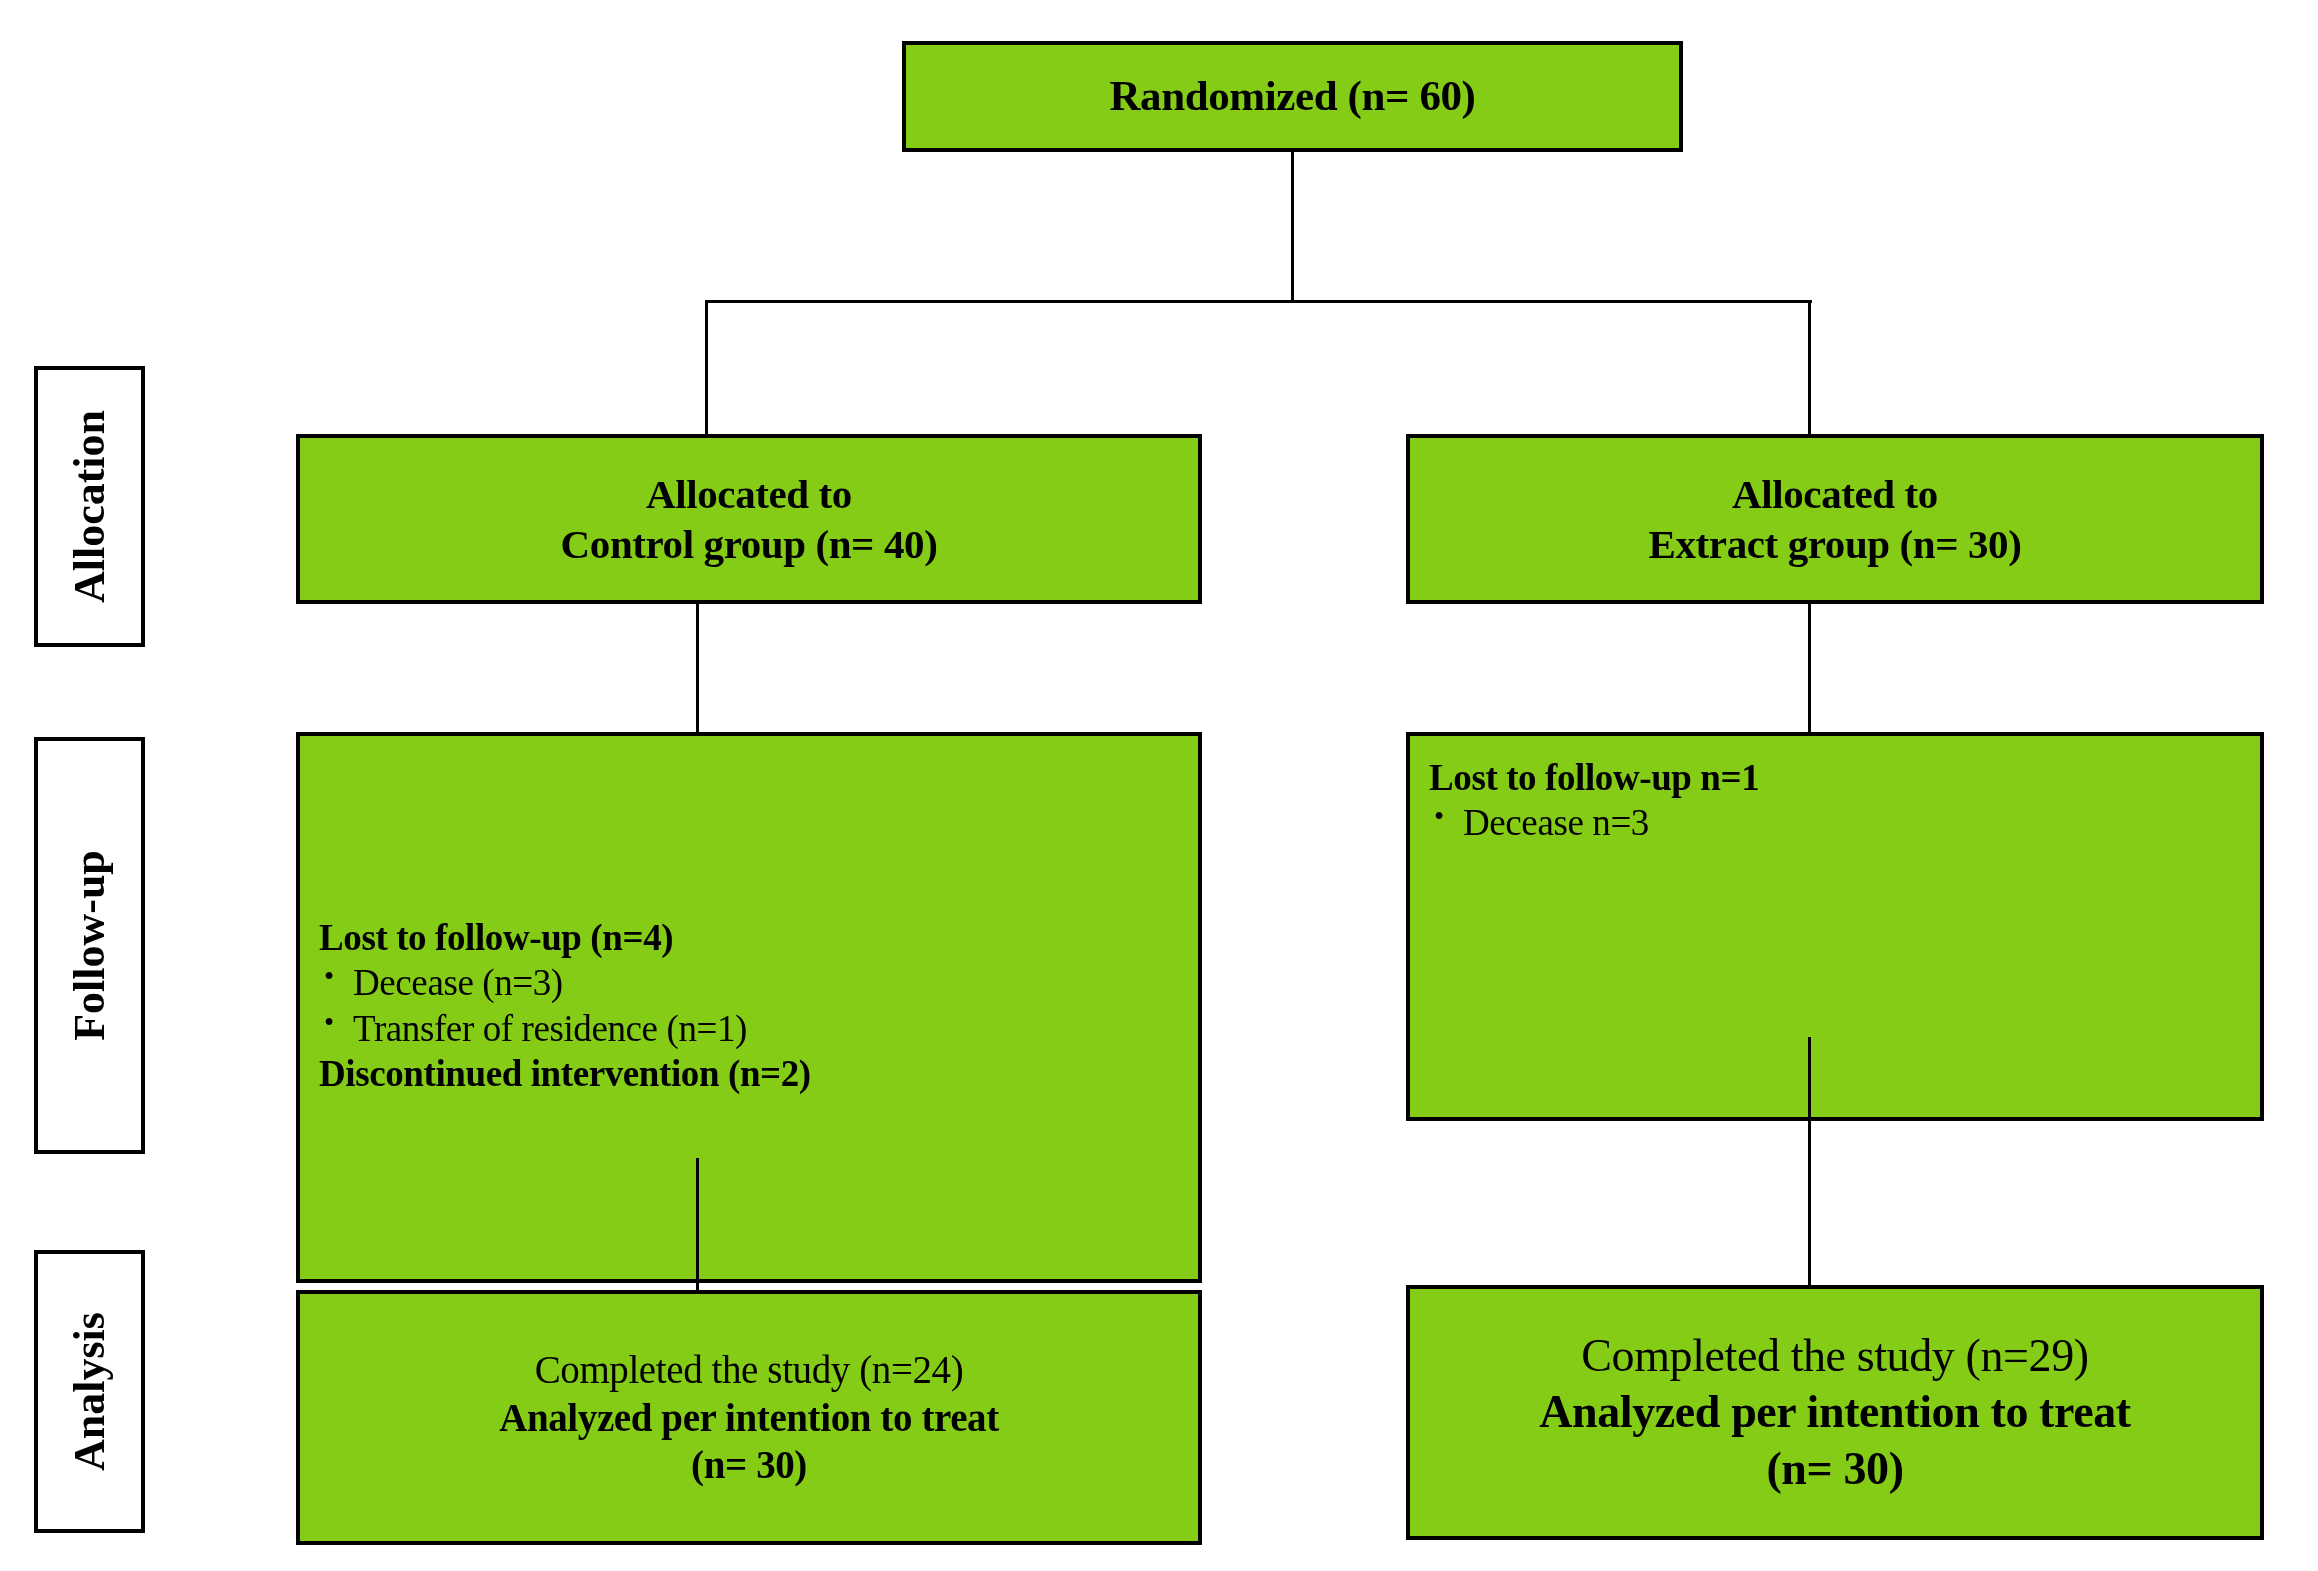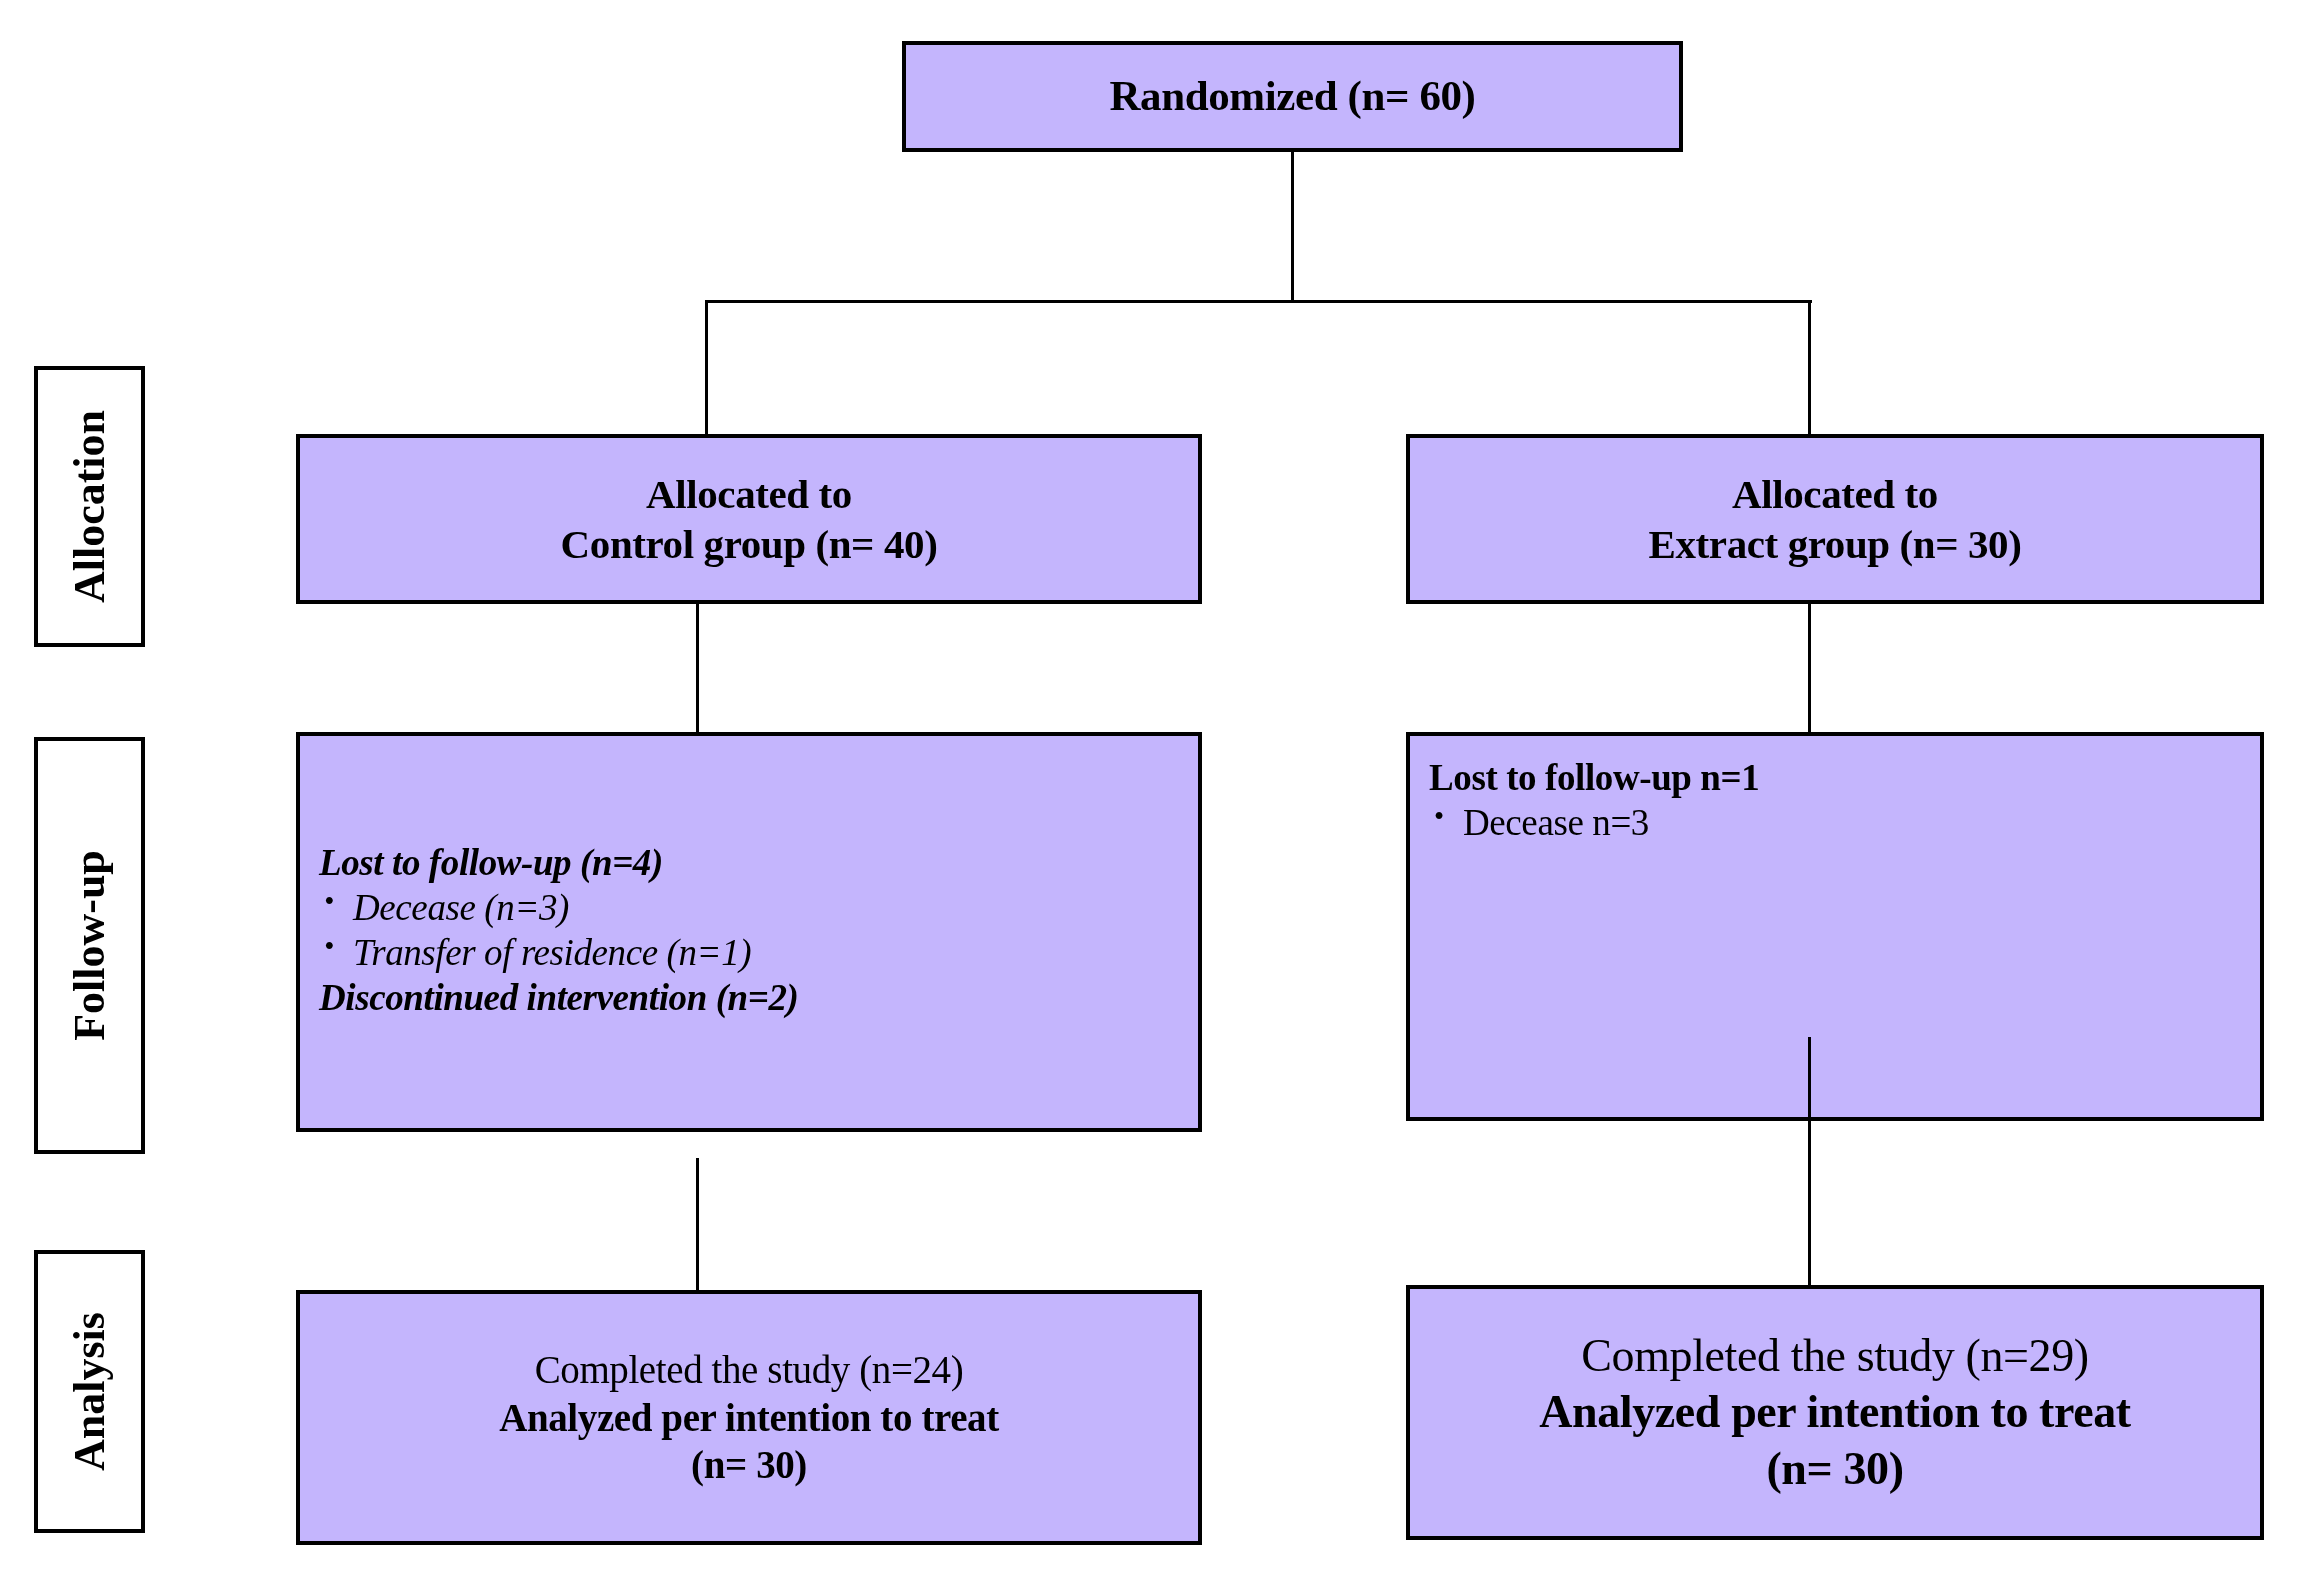--- a/index.html
+++ b/index.html
@@ -17,21 +17,21 @@
     width: 2319px;
     height: 1571px;
     background: #ffffff;
     overflow: hidden;
   }
 
   
   .node {
     position: absolute;
     box-sizing: border-box;
-    background: #c4b5fd;
+    background: #84cc16;
     border: 4.3px solid #000000;
     display: flex;
     flex-direction: column;
     justify-content: center;
   }
   .node.center {
     align-items: center;
     text-align: center;
   }
   .node.left {
@@ -137,21 +137,21 @@
   </div>
 
   <div class="node center" style="left:1406px; top:434px; width:858px; height:170px; font-size:41px;">
     <span class="line-txt bold">Allocated to</span>
     <span class="line-txt bold">Extract group (n= 30)</span>
   </div>
 
   <div class="conn-v" style="left:696px; top:604px; height:128px;"></div>
   <div class="conn-v" style="left:1808px; top:604px; height:128px;"></div>
 
-  <div class="node left" style="left:296px; top:732px; width:906px; height:400px; font-size:37px; padding:19px 12px 23px 19px;font-style:italic;">
+  <div class="node left" style="left:296px; top:732px; width:906px; height:551px; font-size:37px; padding:19px 12px 23px 19px;">
     <span class="line-txt bold">Lost to follow-up (n=4)</span>
     <ul class="blist">
       <li>Decease (n=3)</li>
       <li>Transfer of residence (n=1)</li>
     </ul>
     <span class="line-txt bold">Discontinued intervention (n=2)</span>
   </div>
 
   <div class="node left" style="left:1406px; top:732px; width:858px; height:389px; font-size:37px; padding:19px 12px 8.5px 19px;
               justify-content:flex-start;">

